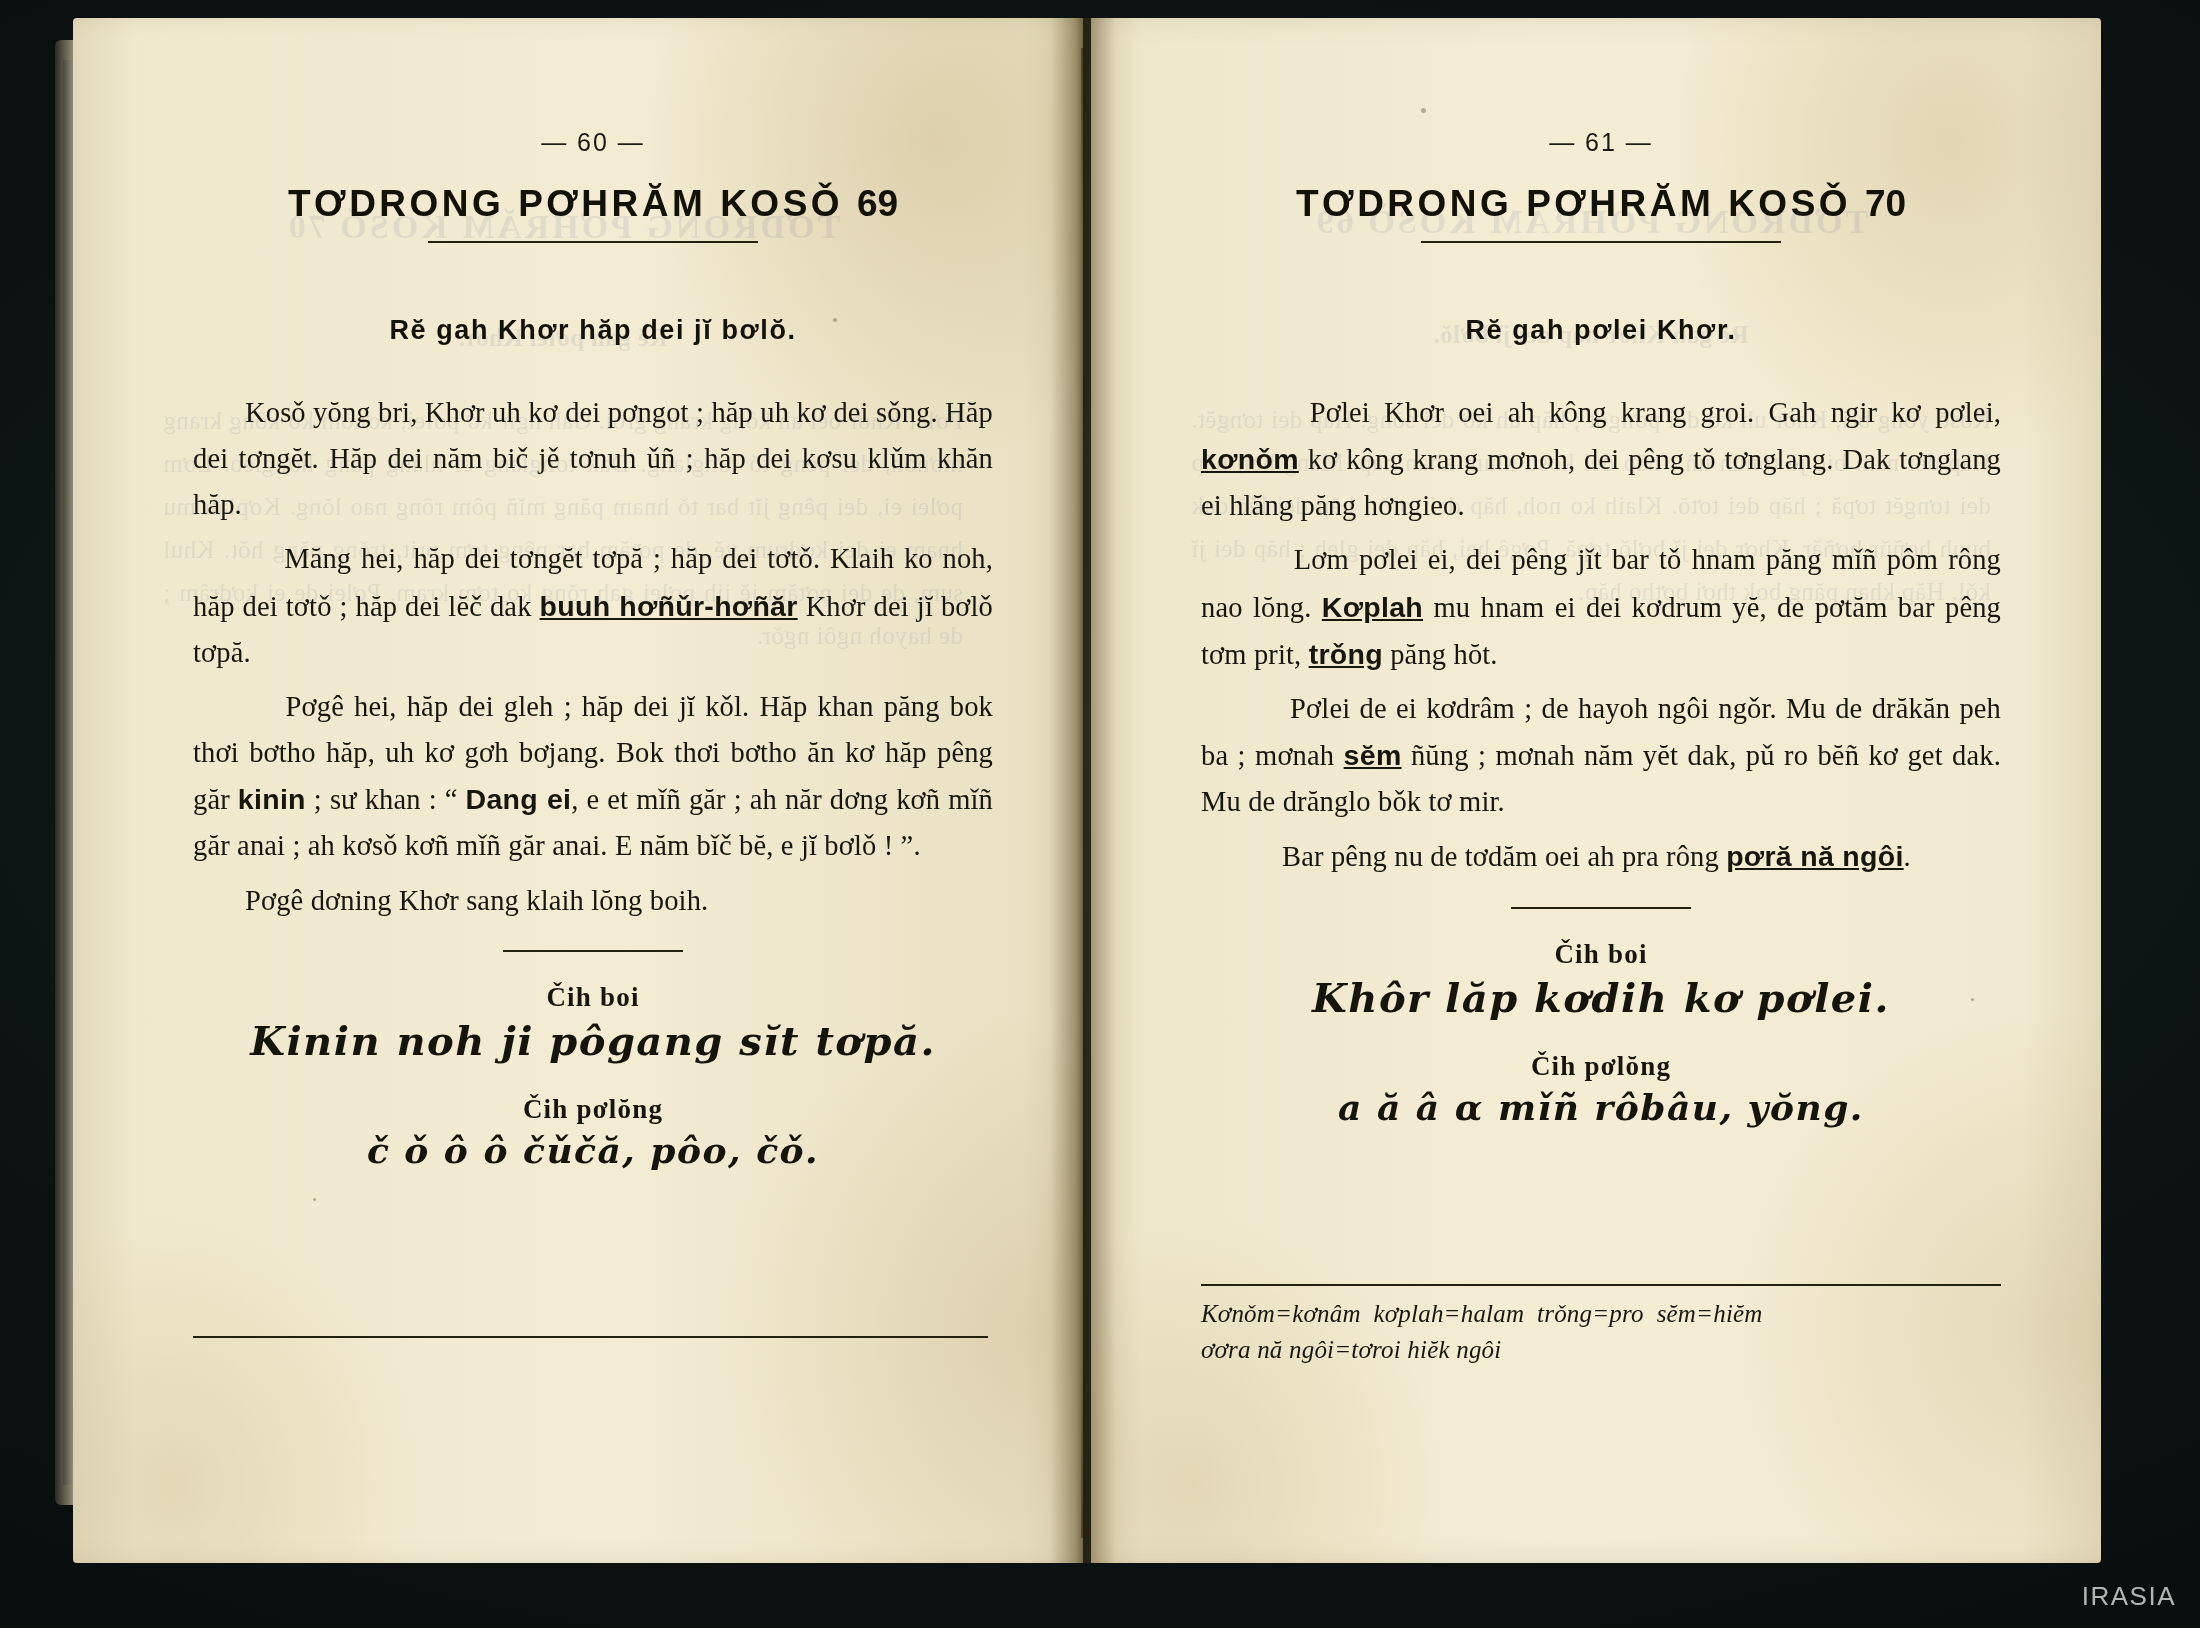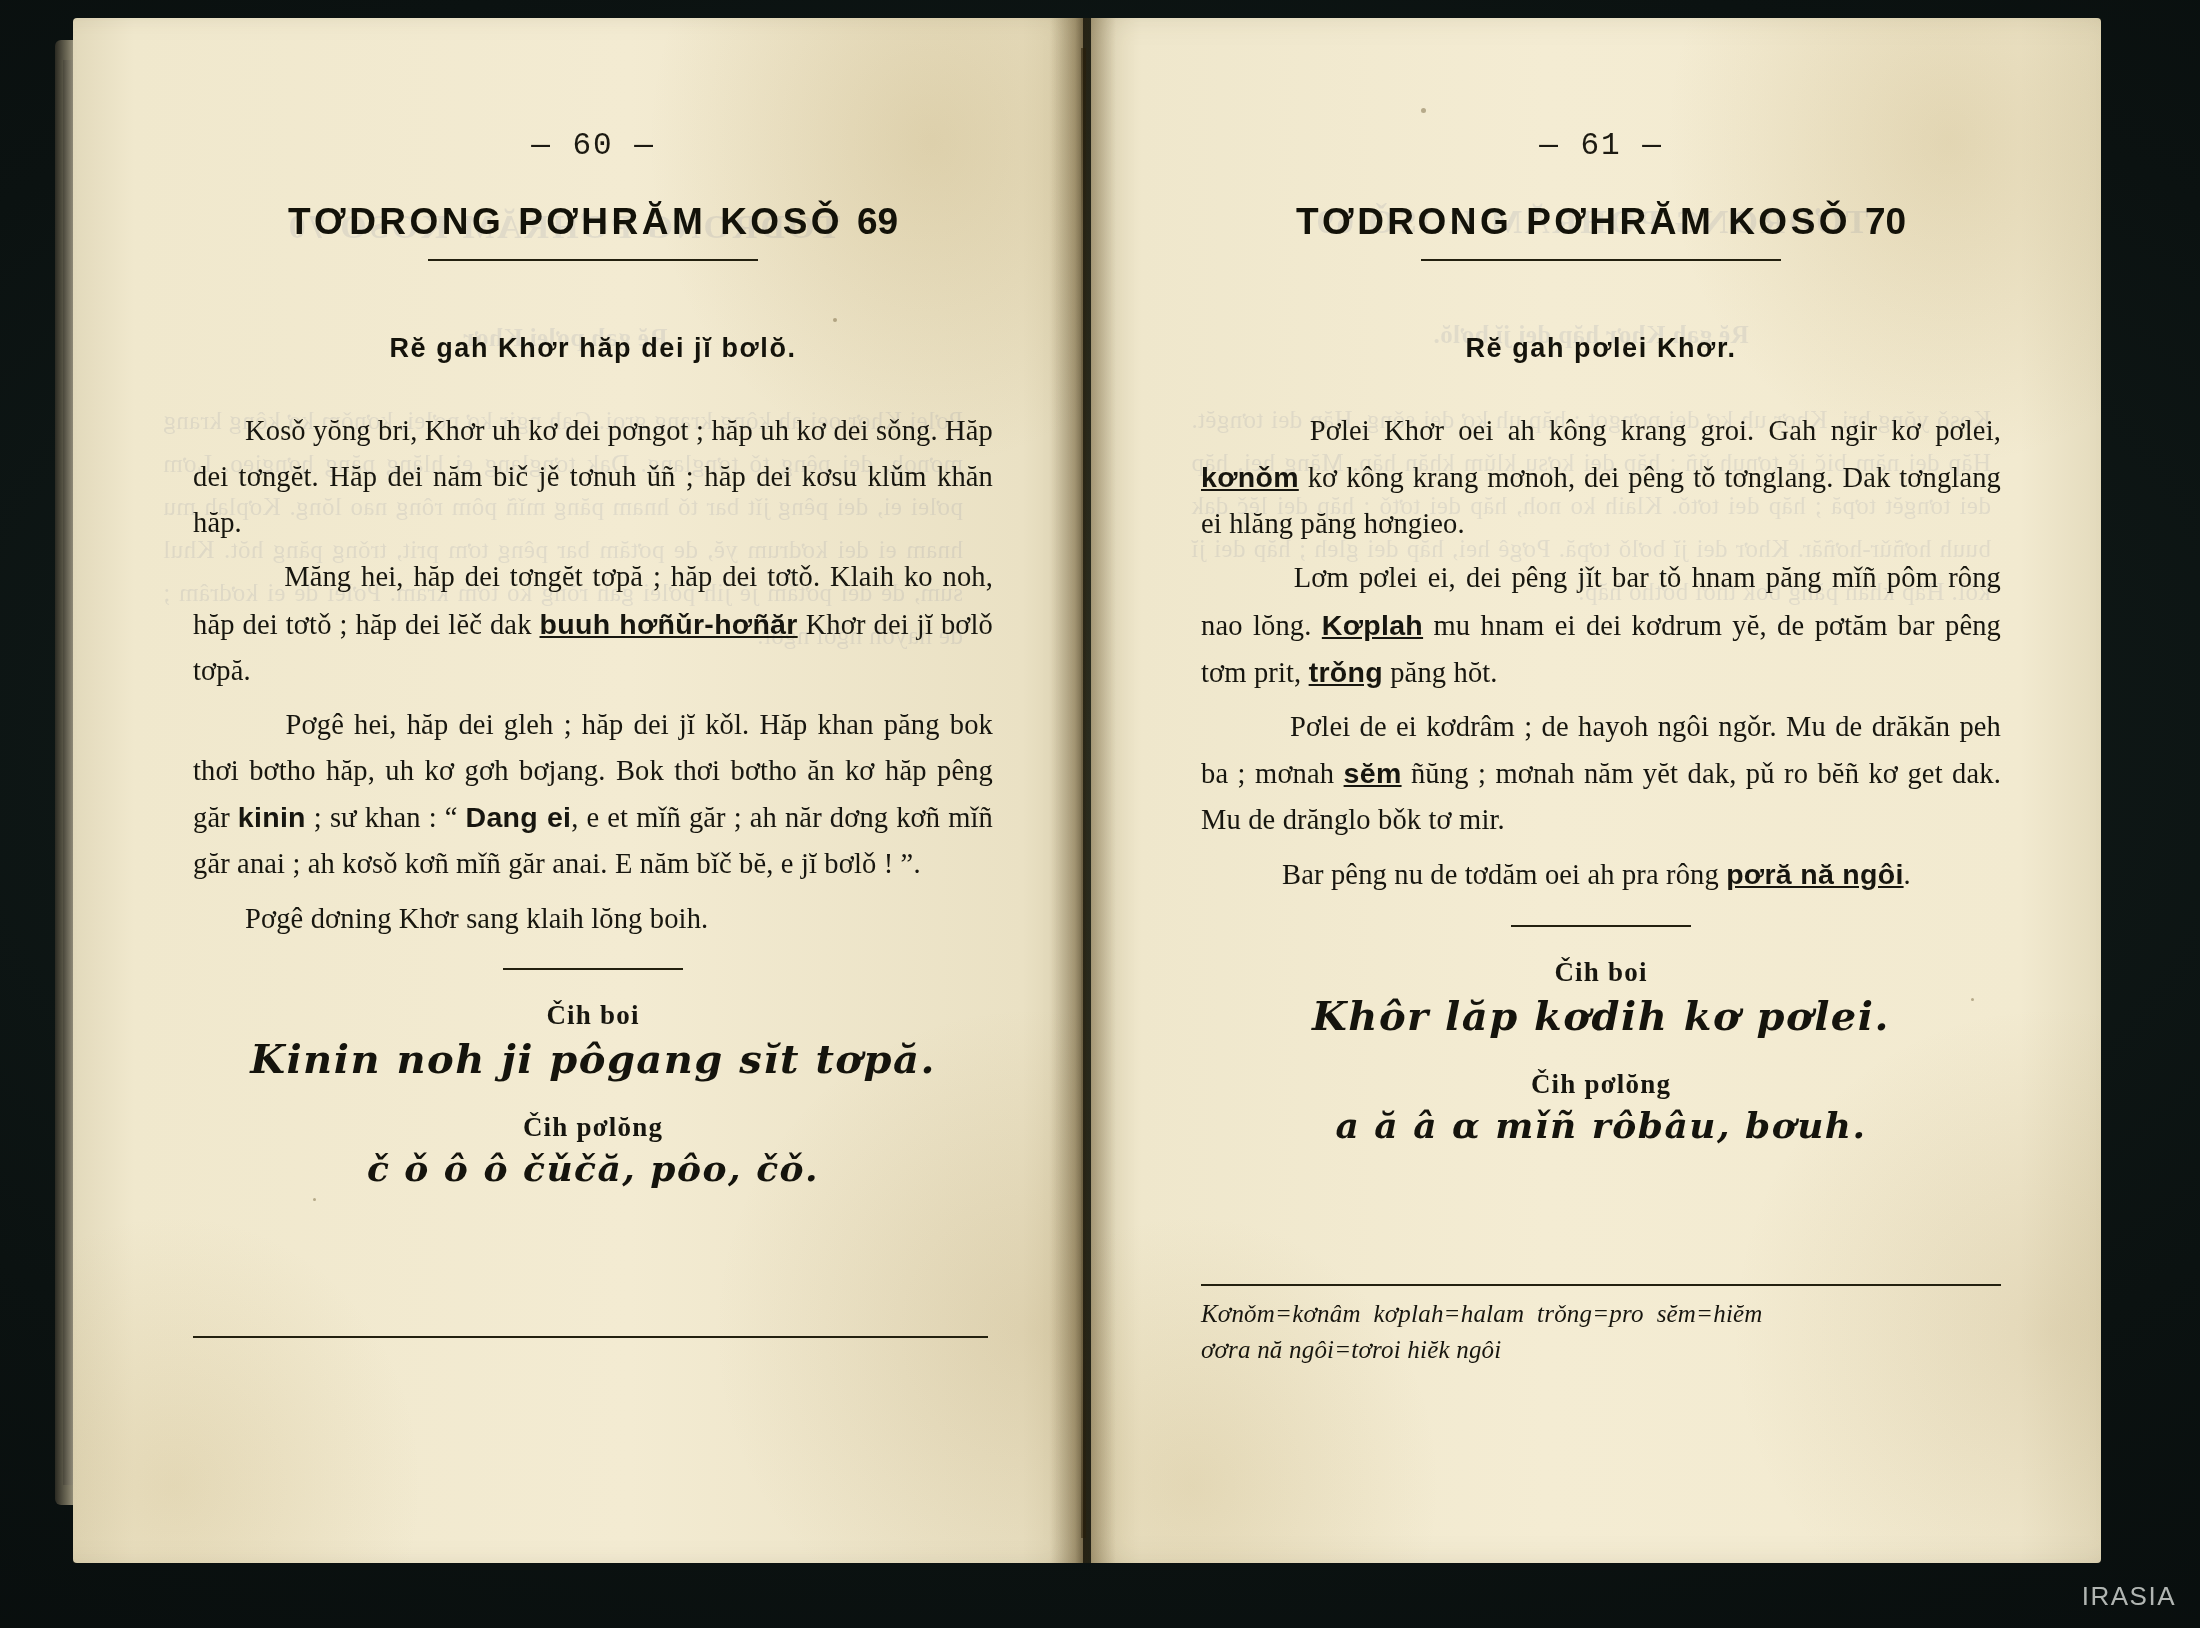--- a/index.html
+++ b/index.html
@@ -120,25 +120,25 @@
     position: absolute;
     left: 120px;
     right: 90px;
     top: 110px;
     color: #17160f;
   }
   .page.right .textcol { left: 110px; right: 100px; }
 
   .folio {
     text-align: center;
-    font-family: Liberation Mono, monospace;
-    font-size: 31px;
+    font-family: Liberation Sans, sans-serif;
+    font-size: 25px;
     letter-spacing: 2px;
     color: #1c1a12;
-    margin-bottom: 38px;
+    margin-bottom: 26px;
   }
 
   .heading {
     text-align: center;
     font-family: "Liberation Sans", sans-serif;
     font-weight: bold;
     font-size: 37px;
     letter-spacing: 3.5px;
     color: #131209;
   }
@@ -343,21 +343,21 @@
           &nbsp;&nbsp;&nbsp;&nbsp;Bar pêng nu de tơdăm oei ah pra rông <u class="hw">pơră nă ngôi</u>.
         </p>
       </div>
 
       <div class="short-rule"></div>
 
       <div class="cih-label">Čih boi</div>
       <div class="script">Khôr lăp kơdih kơ pơlei.</div>
 
       <div class="cih-label">Čih pơlŏng</div>
-      <div class="script small">a ă â ɑ  mǐñ rôbâu, bơuh.</div>
+      <div class="script small">a ă â ɑ  mǐñ rôbâu, yŏng.</div>
     </div>
 
     <div class="footnotes">
       <div class="fn-rule"></div>
       <div class="fn-line">Kơnǒm=kơnâm  kơplah=halam  trǒng=pro  sĕm=hiĕm</div>
       <div class="fn-line">ơơra nă ngôi=tơroi hiĕk ngôi</div>
     </div>
 
     <div class="speck" style="left:330px;top:90px;width:5px;height:5px;"></div>
     <div class="speck" style="left:880px;top:980px;width:3px;height:3px;"></div>

